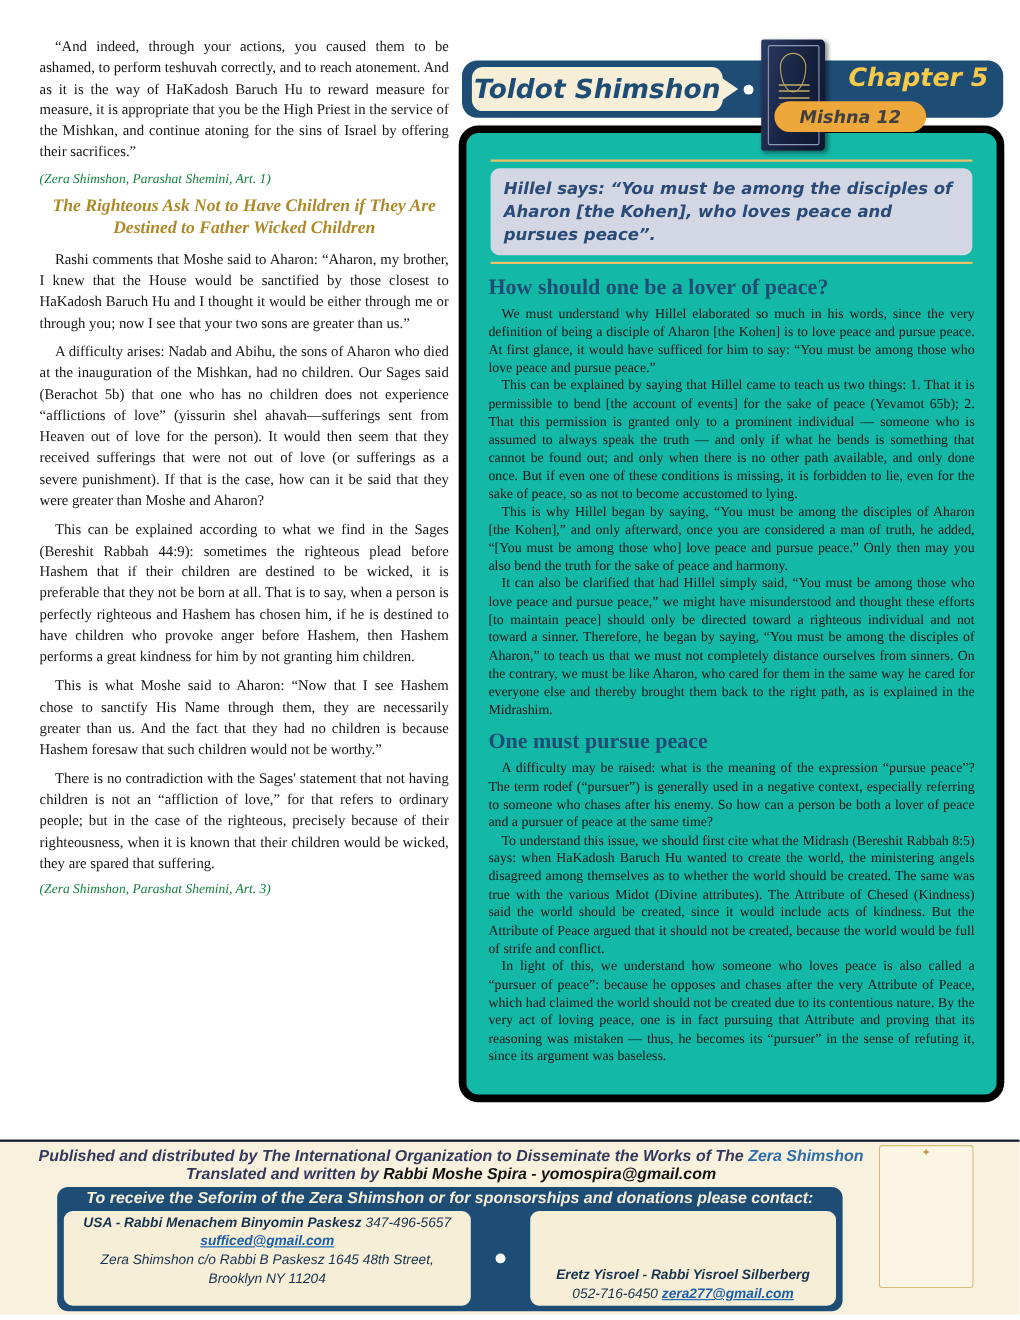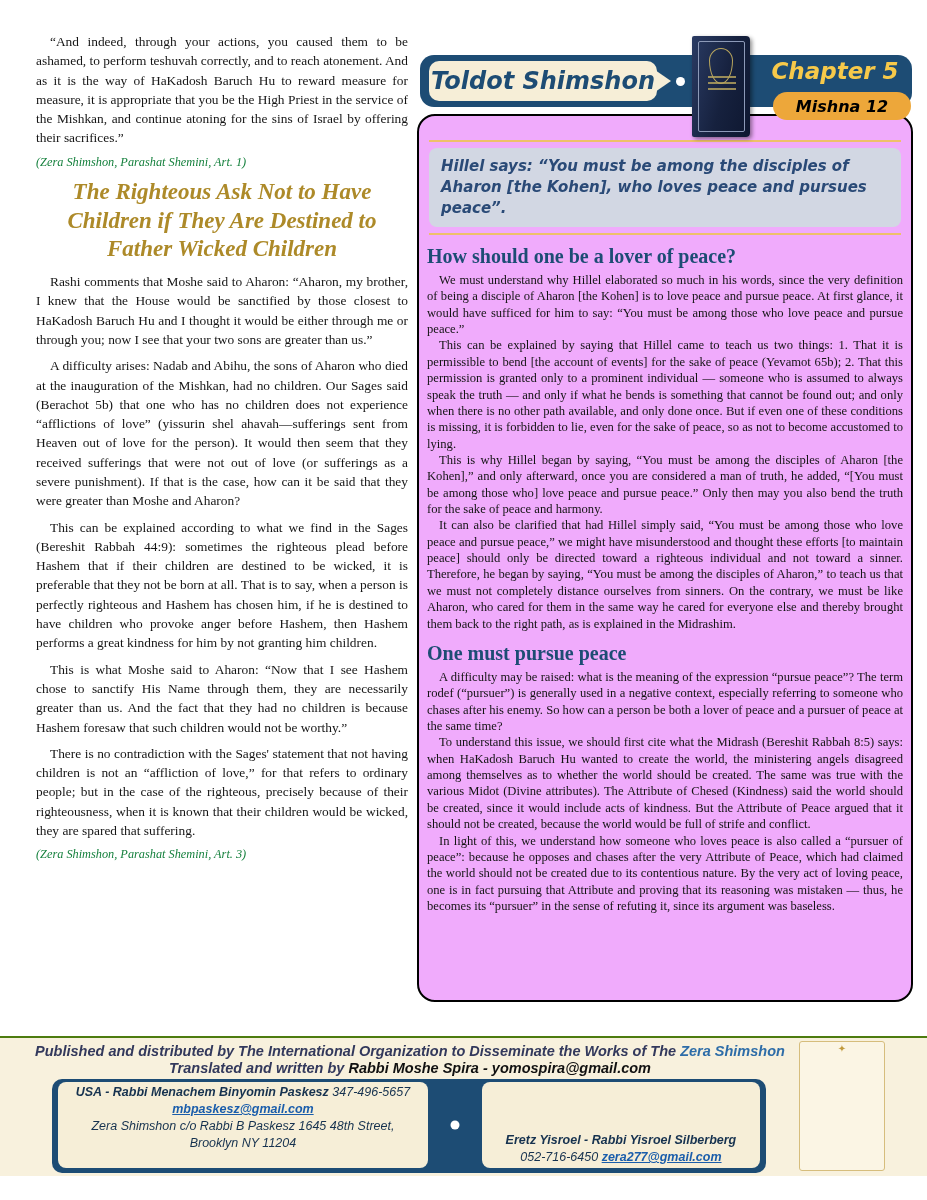--- a/index.html
+++ b/index.html
@@ -4,55 +4,55 @@
 <style>
   html,body{margin:0;padding:0;}
   body{
     width:927px;height:1200px;position:relative;background:#ffffff;
     font-family:"Liberation Serif", serif;color:#151515;overflow:hidden;
   }
   
   .left-col{position:absolute;left:36px;top:32px;width:372px;height:1002px;overflow:hidden;}
   .left-col p.body{margin:0 0 7px;font-size:13.4px;line-height:1.44;text-align:justify;text-indent:14px;}
   .attribution{margin:0 0 8px;padding-right:10px;font-size:12.3px;font-style:italic;text-align:left;color:#15803d;}
-  .gold-heading{margin:8px 0 8px;font-size:23px;line-height:1.25;font-weight:bold;font-style:italic;
+  .gold-heading{margin:8px 0 8px;font-size:16px;line-height:1.25;font-weight:bold;font-style:italic;
     text-align:center;color:#ad8a29;}
   .verse{margin:0 0 7px;font-size:13.8px;line-height:1.42;font-weight:bold;font-style:italic;text-align:justify;}
   
   .header-banner{position:absolute;left:420px;top:55px;width:492px;height:52px;background:#1d4c74;border-radius:14px;}
   .title-pill{position:absolute;left:429px;top:61px;width:228px;height:40px;background:#f6eed7;border-radius:10px;
     display:flex;align-items:center;justify-content:center;z-index:3;}
   .title-pill::after{content:"";position:absolute;right:-14px;top:50%;transform:translateY(-50%);
     border-top:11px solid transparent;border-bottom:11px solid transparent;border-left:16px solid #f6eed7;}
   .title-text{font-family:"DejaVu Sans", sans-serif;font-weight:bold;font-style:italic;font-size:24px;color:#1d4c74;}
   .title-dot{position:absolute;left:676px;top:77px;width:9px;height:9px;border-radius:50%;background:#ffffff;z-index:4;}
   .book{position:absolute;left:692px;top:36px;width:58px;height:101px;z-index:6;
     background:linear-gradient(105deg,#2a3b63 0%,#16213e 55%,#0e1730 100%);
     border-radius:2px 4px 4px 2px;box-shadow:2px 2px 4px rgba(0,0,0,.45);}
   .book::before{content:"";position:absolute;left:6px;top:5px;right:5px;bottom:5px;border:1px solid #8d9ab8;border-radius:2px;}
   .book-diamond{position:absolute;left:50%;top:30%;width:22px;height:34px;transform:translate(-50%,-50%) ;
     border:1px solid #b9a65e;border-radius:50% 50% 50% 50%/35% 35% 65% 65%;}
   .book-lines{position:absolute;left:16px;right:14px;top:40px;height:18px;
     background:repeating-linear-gradient(#b9a65e 0 2px,transparent 2px 6px);opacity:.8;}
   .chapter-text{position:absolute;left:758px;top:58px;width:154px;text-align:center;z-index:3;
     font-family:"DejaVu Sans", sans-serif;font-weight:bold;font-style:italic;font-size:23px;color:#f7c94a;}
-  .mishna-pill{position:absolute;left:773px;top:92px;width:138px;height:28px;background:#eda73a;border-radius:15px;
+  .mishna-pill{position:absolute;left:704px;top:92px;width:138px;height:28px;background:#eda73a;border-radius:15px;
     display:flex;align-items:center;justify-content:center;z-index:7;
-    font-family:"DejaVu Sans", sans-serif;font-weight:bold;font-style:italic;font-size:16px;color:#000000;}
+    font-family:"DejaVu Sans", sans-serif;font-weight:bold;font-style:italic;font-size:16px;color:#404040;}
   
   .panel{position:absolute;left:417px;top:114px;width:496px;height:888px;box-sizing:border-box;
-    background:#f0abfc;border:2px solid #000000;border-radius:18px;padding:18px 8px 8px;overflow:hidden;}
+    background:#14b8a6;border:7px solid #000000;border-radius:18px;padding:18px 20px 8px;overflow:hidden;}
   .hairline{border:none;border-top:2px solid #eec06a;margin:6px 2px;}
   .quote-box{background:#d2d7e3;border-radius:8px;padding:8px 12px;margin:2px 2px;
     font-family:"DejaVu Sans", sans-serif;font-weight:bold;font-style:italic;font-size:15px;line-height:1.4;color:#2a4a77;}
   .section-heading{margin:10px 0 4px;font-size:20px;font-weight:bold;color:#1d4c74;}
   .panel p.body{margin:0;font-size:12.6px;line-height:1.3;text-align:justify;text-indent:12px;color:#141414;}
   
   .footer{position:absolute;left:0;top:1036px;width:927px;}
-  .footer-cream{background:#f8f1dd;border-top:2px solid #4d7c0f;position:relative;padding:4px 0 3px;}
+  .footer-cream{background:#f8f1dd;border-top:2px solid #0f172a;position:relative;padding:4px 0 3px;}
   .pub-line{margin:1px 0;text-align:center;font-family:"Liberation Sans", sans-serif;font-weight:bold;font-style:italic;
     font-size:14.5px;color:#33395c;width:820px;}
   .pub-highlight{color:#2e6da8;}
   .pub-bold{color:#111111;}
   .contact-block{margin:3px 0 0 52px;width:714px;background:#1d4c74;border-radius:10px;padding:3px 6px 5px;box-sizing:border-box;}
   .contact-banner{text-align:center;font-family:"Liberation Sans", sans-serif;font-weight:bold;font-style:italic;
     font-size:14.5px;color:#f6eed7;margin-bottom:3px;}
   .contact-row{display:flex;align-items:stretch;}
   .contact-card{background:#f6eed7;border-radius:8px;padding:2px 8px;text-align:center;
     font-family:"Liberation Sans", sans-serif;font-style:italic;font-size:12.5px;color:#16324f;line-height:1.35;}
@@ -116,23 +116,24 @@
   <p class="body">A difficulty may be raised: what is the meaning of the expression “pursue peace”? The term rodef (“pursuer”) is generally used in a negative context, especially referring to someone who chases after his enemy. So how can a person be both a lover of peace and a pursuer of peace at the same time?</p>
   <p class="body">To understand this issue, we should first cite what the Midrash (Bereshit Rabbah 8:5) says: when HaKadosh Baruch Hu wanted to create the world, the ministering angels disagreed among themselves as to whether the world should be created. The same was true with the various Midot (Divine attributes). The Attribute of Chesed (Kindness) said the world should be created, since it would include acts of kindness. But the Attribute of Peace argued that it should not be created, because the world would be full of strife and conflict.</p>
   <p class="body">In light of this, we understand how someone who loves peace is also called a “pursuer of peace”: because he opposes and chases after the very Attribute of Peace, which had claimed the world should not be created due to its contentious nature. By the very act of loving peace, one is in fact pursuing that Attribute and proving that its reasoning was mistaken — thus, he becomes its “pursuer” in the sense of refuting it, since its argument was baseless.</p>
 </div>
 
 <div class="footer">
   <div class="footer-cream">
     <p class="pub-line"><span>Published and distributed by The International Organization to Disseminate the Works of The </span><span class="pub-highlight">Zera Shimshon</span></p>
     <p class="pub-line"><span>Translated and written by </span><span class="pub-bold">Rabbi Moshe Spira - yomospira@gmail.com</span></p>
     <div class="contact-block">
+      <div class="contact-banner">To receive the Seforim of the Zera Shimshon or for sponsorships and donations please contact:</div>
       <div class="contact-row">
         <div class="contact-card card-usa">
-          <div><span class="contact-bold">USA - Rabbi Menachem Binyomin Paskesz</span><span> 347-496-5657 </span><a class="link">mbpaskesz@gmail.com</a></div>
+          <div><span class="contact-bold">USA - Rabbi Menachem Binyomin Paskesz</span><span> 347-496-5657 </span><a class="link">sufficed@gmail.com</a></div>
           <div>Zera Shimshon c/o Rabbi B Paskesz 1645 48th Street, Brooklyn NY 11204</div>
         </div>
         <div class="contact-divider"></div>
         <div class="contact-card card-israel">
           <div class="contact-bold">Eretz Yisroel - Rabbi Yisroel Silberberg</div>
           <div><span>052-716-6450 </span><a class="link">zera277@gmail.com</a></div>
         </div>
       </div>
     </div>
     <div class="logo">

